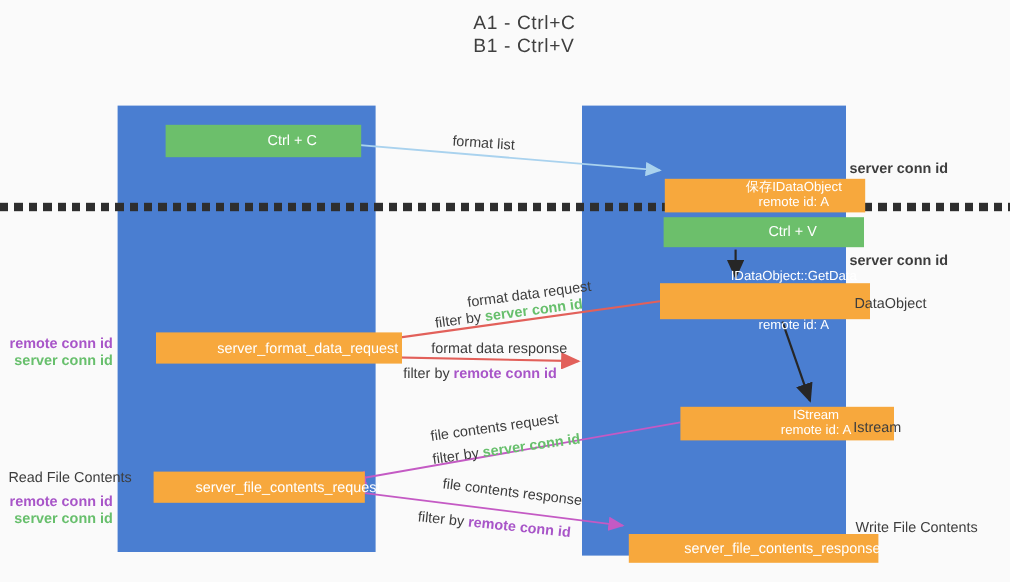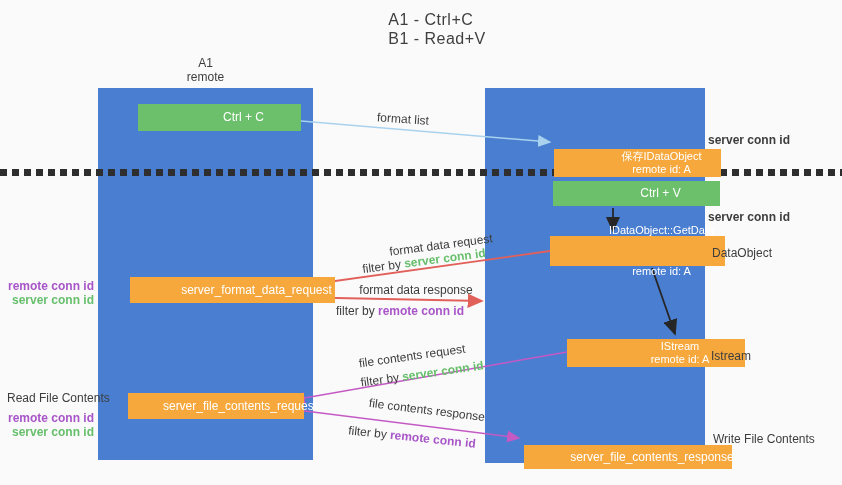--- a/index.html
+++ b/index.html
@@ -36,28 +36,24 @@
   .side-group{position:absolute;text-align:right;font-size:12px;line-height:14px;white-space:nowrap;}
 </style>
 </head>
 <body>
 
 <div class="canvas">
 
   <div class="title">
     <div class="inner">
       <div>A1 - Ctrl+C</div>
-      <div>B1 - Read+V</div>
+      <div>B1 - Ctrl+V</div>
     </div>
   </div>
 
-  <div class="lane-head" style="left:98px;top:56px;width:215px;">
-    <div>A1</div>
-    <div>remote</div>
-  </div>
 
   <div class="lane" style="left:98px;top:88px;width:215px;height:372px;"></div>
   <div class="lane" style="left:485px;top:88px;width:220px;height:375px;"></div>
 
   <div class="divider"></div>
 
   <svg class="arrows" width="842" height="485" viewBox="0 0 842 485">
     <defs>
       <marker id="mk-blue" markerWidth="10" markerHeight="8" refX="8" refY="4" orient="auto">
         <path class="f-blue" d="M0,0 L9,4 L0,8 Z"></path>

